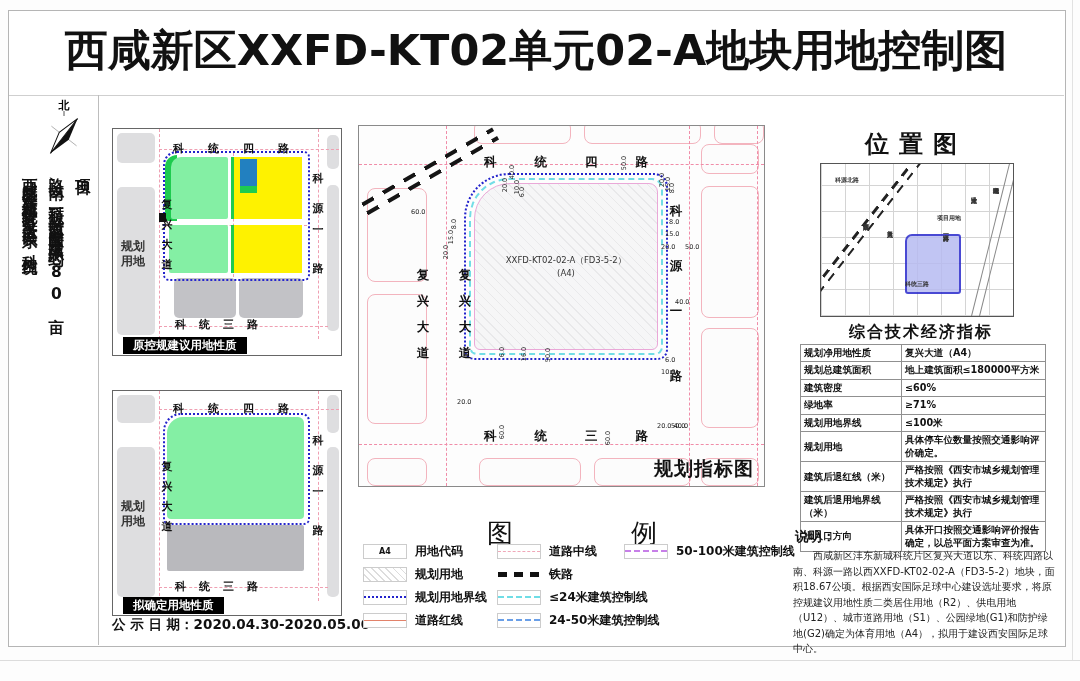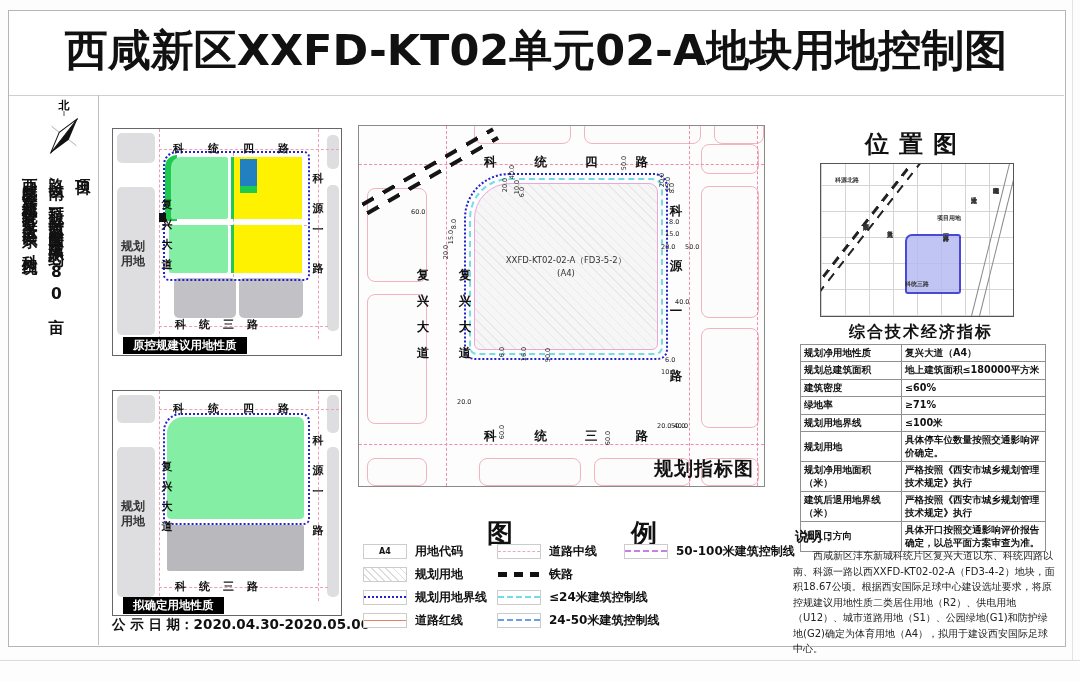--- a/index.html
+++ b/index.html
@@ -60,21 +60,21 @@
   .loc-hw{position:absolute;width:1px;background:#888;}
   .loc-parcel{left:84px;top:70px;width:52px;height:56px;background:var(--loc-parcel);border:2px solid #2a2acc;border-radius:7px 3px 3px 3px;opacity:.85;}
   .loc-lbl{position:absolute;font-size:6px;font-weight:700;color:#333;white-space:nowrap;}
   .loc-lbl.vert{writing-mode:vertical-rl;text-orientation:upright;}
 
   .ind-title{left:795px;top:322px;width:252px;text-align:center;font-size:16px;font-weight:800;letter-spacing:2px;}
   .ind-table{left:800px;top:344px;width:246px;border-collapse:collapse;table-layout:fixed;}
   .ind-table td{border:1px solid #909090;font-size:9.6px;font-weight:600;padding:2px 3px;line-height:1.3;vertical-align:middle;word-break:break-all;}
   .ind-table td.c1{width:94px;}
 
-  .legend-title{left:487px;top:516px;font-size:26px;font-weight:700;letter-spacing:118px;white-space:nowrap;}
+  .legend-title{left:487px;top:516px;font-size:26px;font-weight:400;letter-spacing:118px;white-space:nowrap;}
   .legend-col{position:absolute;display:flex;flex-direction:column;gap:9px;}
   .lg-item{display:flex;align-items:center;gap:8px;height:14px;}
   .sw{width:42px;height:13px;border:1px solid #ccc;background:#fff;flex:none;display:flex;align-items:center;justify-content:center;font-size:8px;font-weight:600;}
   .sw .ln{display:block;width:100%;border:0;}
   .sw-hatch{background:repeating-linear-gradient(45deg,#fff 0 4px,#ddd 4px 5px);}
   .sw-dots-blue .ln{border-top:2.5px dotted var(--boundary-blue);}
   .sw-line-red .ln{border-top:1.5px solid #e2826a;}
   .sw-dash-pink .ln{border-top:1.5px dashed #f0a8b8;}
   .sw-rail{border-color:transparent;}
   .sw-rail .ln{height:5px;background:repeating-linear-gradient(90deg,#111 0 9px,transparent 9px 16px);}
@@ -295,21 +295,21 @@
         </tr>
         <tr>
           <td class="c1">规划用地界线</td>
           <td>≤100米</td>
         </tr>
         <tr>
           <td class="c1">规划用地</td>
           <td>具体停车位数量按照交通影响评价确定。</td>
         </tr>
         <tr>
-          <td class="c1">规划净用地面积（米）</td>
+          <td class="c1">建筑后退红线（米）</td>
           <td>严格按照《西安市城乡规划管理技术规定》执行</td>
         </tr>
         <tr>
           <td class="c1">建筑后退用地界线（米）</td>
           <td>严格按照《西安市城乡规划管理技术规定》执行</td>
         </tr>
         <tr>
           <td class="c1">出入口方向</td>
           <td>具体开口按照交通影响评价报告确定，以总平面方案审查为准。</td>
         </tr>
@@ -373,14 +373,14 @@
 
   <div class="lg-item">
         <span class="sw sw-dash-purple">
           <i class="ln"></i>
         </span>
         <span class="lg-label">50-100米建筑控制线</span>
       </div>
     </div>
 
   <div class="abs notes-title">说明：</div>
-  <div class="abs notes-body">西咸新区沣东新城科统片区复兴大道以东、科统四路以南、科源一路以西XXFD-KT02-02-A（FD3-4-2）地块，面积18.67公顷。根据西安国际足球中心建设选址要求，将原控规建议用地性质二类居住用地（R2）、供电用地（U12）、城市道路用地（S1）、公园绿地(G1)和防护绿地(G2)确定为体育用地（A4），拟用于建设西安国际足球中心。</div>
+  <div class="abs notes-body">西咸新区沣东新城科统片区复兴大道以东、科统四路以南、科源一路以西XXFD-KT02-02-A（FD3-5-2）地块，面积18.67公顷。根据西安国际足球中心建设选址要求，将原控规建议用地性质二类居住用地（R2）、供电用地（U12）、城市道路用地（S1）、公园绿地(G1)和防护绿地(G2)确定为体育用地（A4），拟用于建设西安国际足球中心。</div>
 </div>
 
 </body></html>

